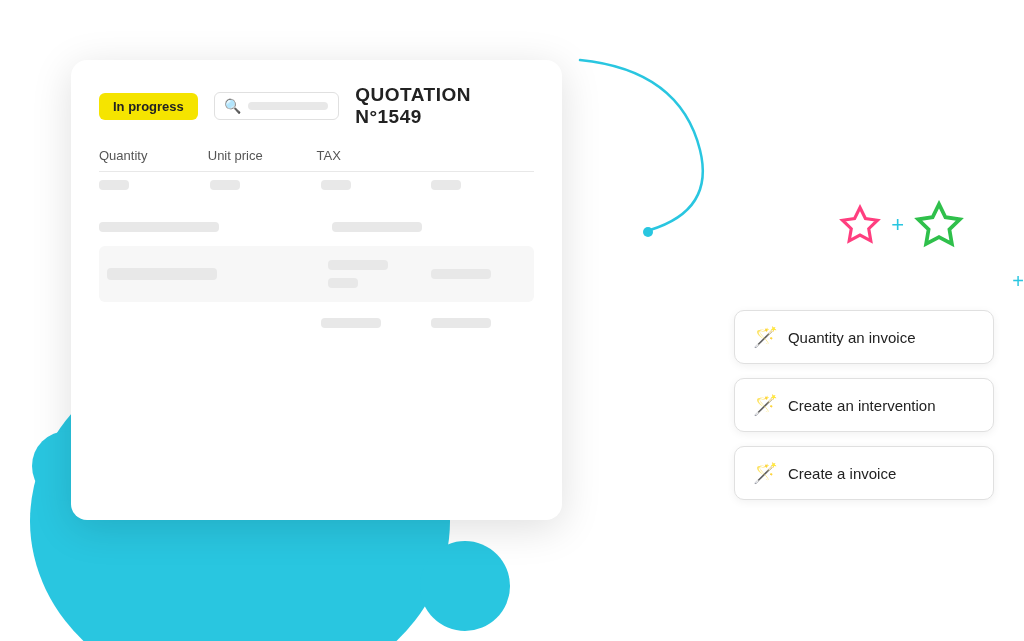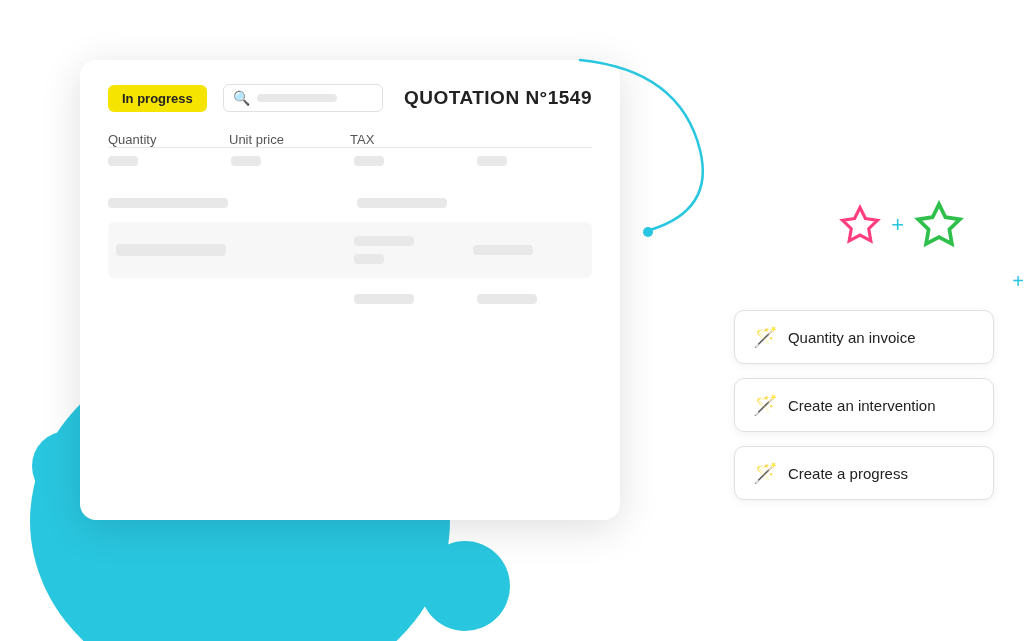--- a/index.html
+++ b/index.html
@@ -42,22 +42,22 @@
       border-radius: 50%;
       bottom: 10px;
       left: 420px;
       z-index: 1;
     }
 
     
     .quotation-card {
       position: absolute;
       top: 60px;
-      left: 80px;
-      width: 540px;
+      left: 71px;
+      width: 491px;
       height: 460px;
       background: #fff;
       border-radius: 16px;
       box-shadow: 0 8px 40px rgba(0,0,0,0.13);
       z-index: 2;
       padding: 24px 28px;
     }
 
     .card-header {
       display: flex;
@@ -103,21 +103,21 @@
       font-weight: 600;
       color: #222;
       letter-spacing: 0.5px;
     }
 
     
     .table-header {
       display: grid;
       grid-template-columns: 1fr 1fr 1fr 1fr;
       border-bottom: 1.5px solid #e8e8e8;
-      padding-bottom: 0;
+      padding-bottom: 8px;
       margin-bottom: 0;
     }
     .table-col-label {
       font-size: 13px;
       color: #555;
       font-weight: 500;
     }
 
     
     .curve-svg {
@@ -303,16 +303,16 @@
     <span>Quantity an invoice</span>
   </button>
 
   <button class="action-btn">
     <span class="wand-icon">🪄</span>
     <span>Create an intervention</span>
   </button>
 
   <button class="action-btn">
     <span class="wand-icon">🪄</span>
-    <span>Create a progress</span>
+    <span>Create a invoice</span>
   </button>
 
 </div>
 
 </body></html>

